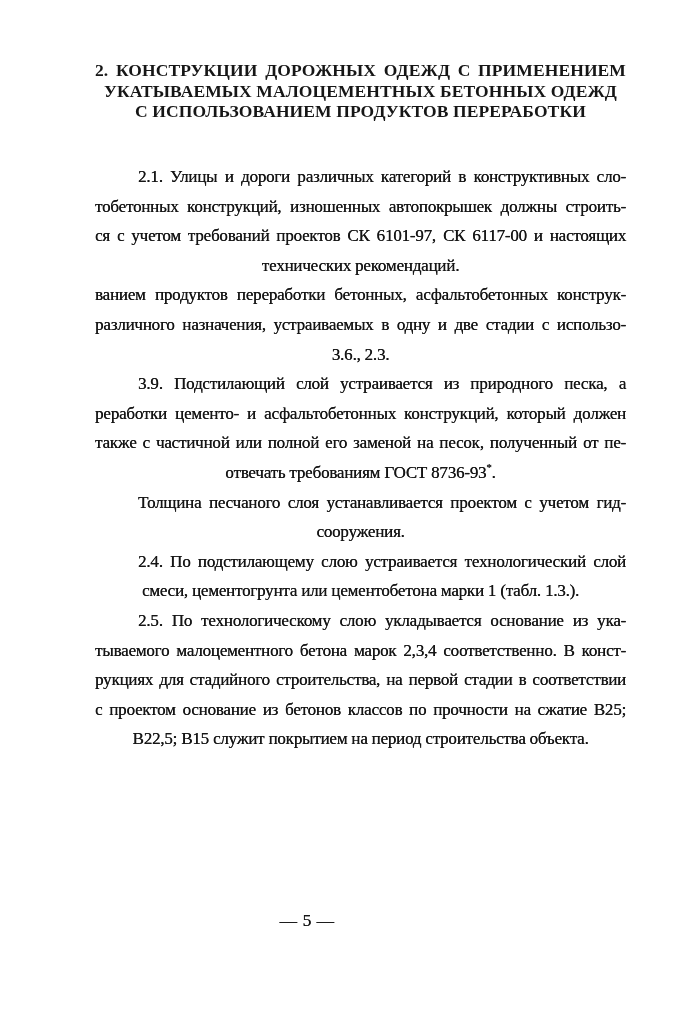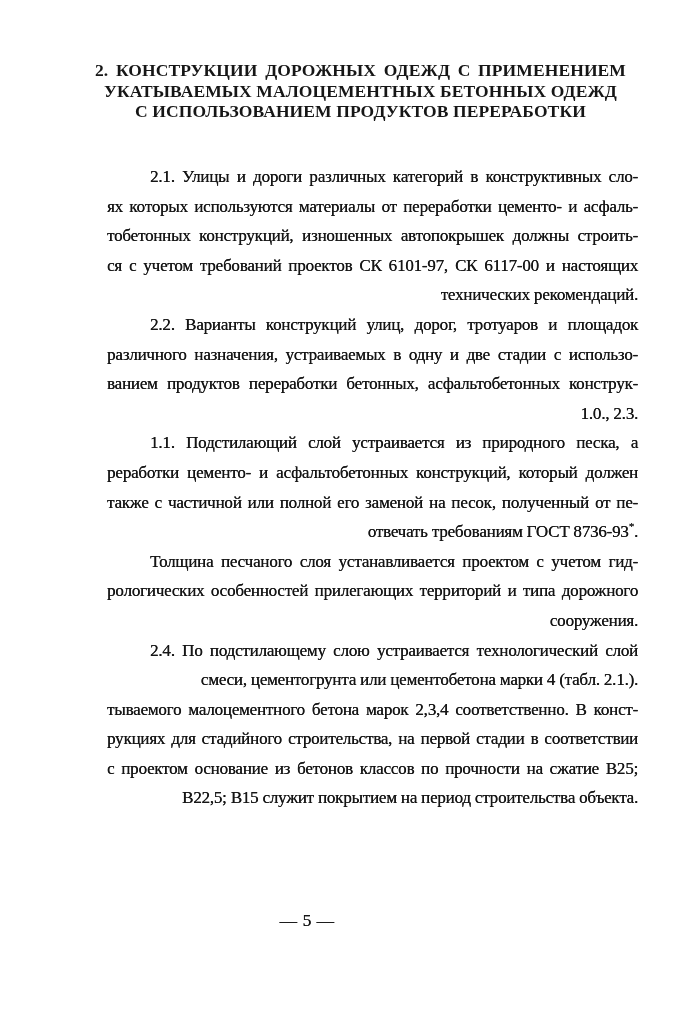--- a/index.html
+++ b/index.html
@@ -37,31 +37,30 @@
   }
   .body-block {
     position: absolute;
     left: 95px;
     top: 162px;
     width: 531px;
     font-size: 17px;
     line-height: 29.6px;
     letter-spacing: -0.2px;
     text-shadow: 0.25px 0 0 currentColor;
-    margin-left: 12px;
   }
   .ln {
     white-space: nowrap;
   }
   .jl {
     text-align: justify;
     text-align-last: justify;
   }
   .ll {
-    text-align: right;
+    text-align: center;
   }
   .ind {
     padding-left: 43px;
   }
   .sup-star {
     font-size: 11px;
     vertical-align: super;
     line-height: 0;
   }
   .footer {
@@ -83,52 +82,50 @@
   <div class="title-block">
     <div class="title-line-justify">2. КОНСТРУКЦИИ ДОРОЖНЫХ ОДЕЖД С ПРИМЕНЕНИЕМ</div>
     <div class="title-line-center">УКАТЫВАЕМЫХ МАЛОЦЕМЕНТНЫХ БЕТОННЫХ ОДЕЖД</div>
     <div class="title-line-center">С ИСПОЛЬЗОВАНИЕМ ПРОДУКТОВ ПЕРЕРАБОТКИ</div>
   </div>
 
   <div class="body-block">
 
     <div>
       <div class="ln jl ind">2.1. Улицы и дороги различных категорий в конструктивных сло-</div>
-      <div class="ln jl">ях которых используются материалы от переработки цементо- и асфаль-</div>
       <div class="ln jl">тобетонных конструкций, изношенных автопокрышек должны строить-</div>
       <div class="ln jl">ся с учетом требований проектов СК 6101-97, СК 6117-00 и настоящих</div>
       <div class="ln ll">технических рекомендаций.</div>
     </div>
 
     <div>
-      <div class="ln jl ind">2.2. Варианты конструкций улиц, дорог, тротуаров и площадок</div>
+      <div class="ln jl">ванием продуктов переработки бетонных, асфальтобетонных конструк-</div>
       <div class="ln jl">различного назначения, устраиваемых в одну и две стадии с использо-</div>
-      <div class="ln jl">ванием продуктов переработки бетонных, асфальтобетонных конструк-</div>
-      <div class="ln ll">1.0., 2.3.</div>
+      <div class="ln ll">3.6., 2.3.</div>
     </div>
 
     <div>
-      <div class="ln jl ind">1.1. Подстилающий слой устраивается из природного песка, а</div>
+      <div class="ln jl ind">3.9. Подстилающий слой устраивается из природного песка, а</div>
       <div class="ln jl">реработки цементо- и асфальтобетонных конструкций, который должен</div>
       <div class="ln jl">также с частичной или полной его заменой на песок, полученный от пе-</div>
       <div class="ln ll"><span>отвечать требованиям ГОСТ 8736-93</span><span class="sup-star">*</span><span>.</span></div>
     </div>
 
     <div>
       <div class="ln jl ind">Толщина песчаного слоя устанавливается проектом с учетом гид-</div>
-      <div class="ln jl">рологических особенностей прилегающих территорий и типа дорожного</div>
       <div class="ln ll">сооружения.</div>
     </div>
 
     <div>
       <div class="ln jl ind">2.4. По подстилающему слою устраивается технологический слой</div>
-      <div class="ln ll">смеси, цементогрунта или цементобетона марки 4 (табл. 2.1.).</div>
+      <div class="ln ll">смеси, цементогрунта или цементобетона марки 1 (табл. 1.3.).</div>
     </div>
 
     <div>
+      <div class="ln jl ind">2.5. По технологическому слою укладывается основание из ука-</div>
       <div class="ln jl">тываемого малоцементного бетона марок 2,3,4 соответственно. В конст-</div>
       <div class="ln jl">рукциях для стадийного строительства, на первой стадии в соответствии</div>
       <div class="ln jl">с проектом основание из бетонов классов по прочности на сжатие В25;</div>
       <div class="ln ll">В22,5; В15 служит покрытием на период строительства объекта.</div>
     </div>
 
   </div>
 
   <div class="footer">— 5 —</div>
 

